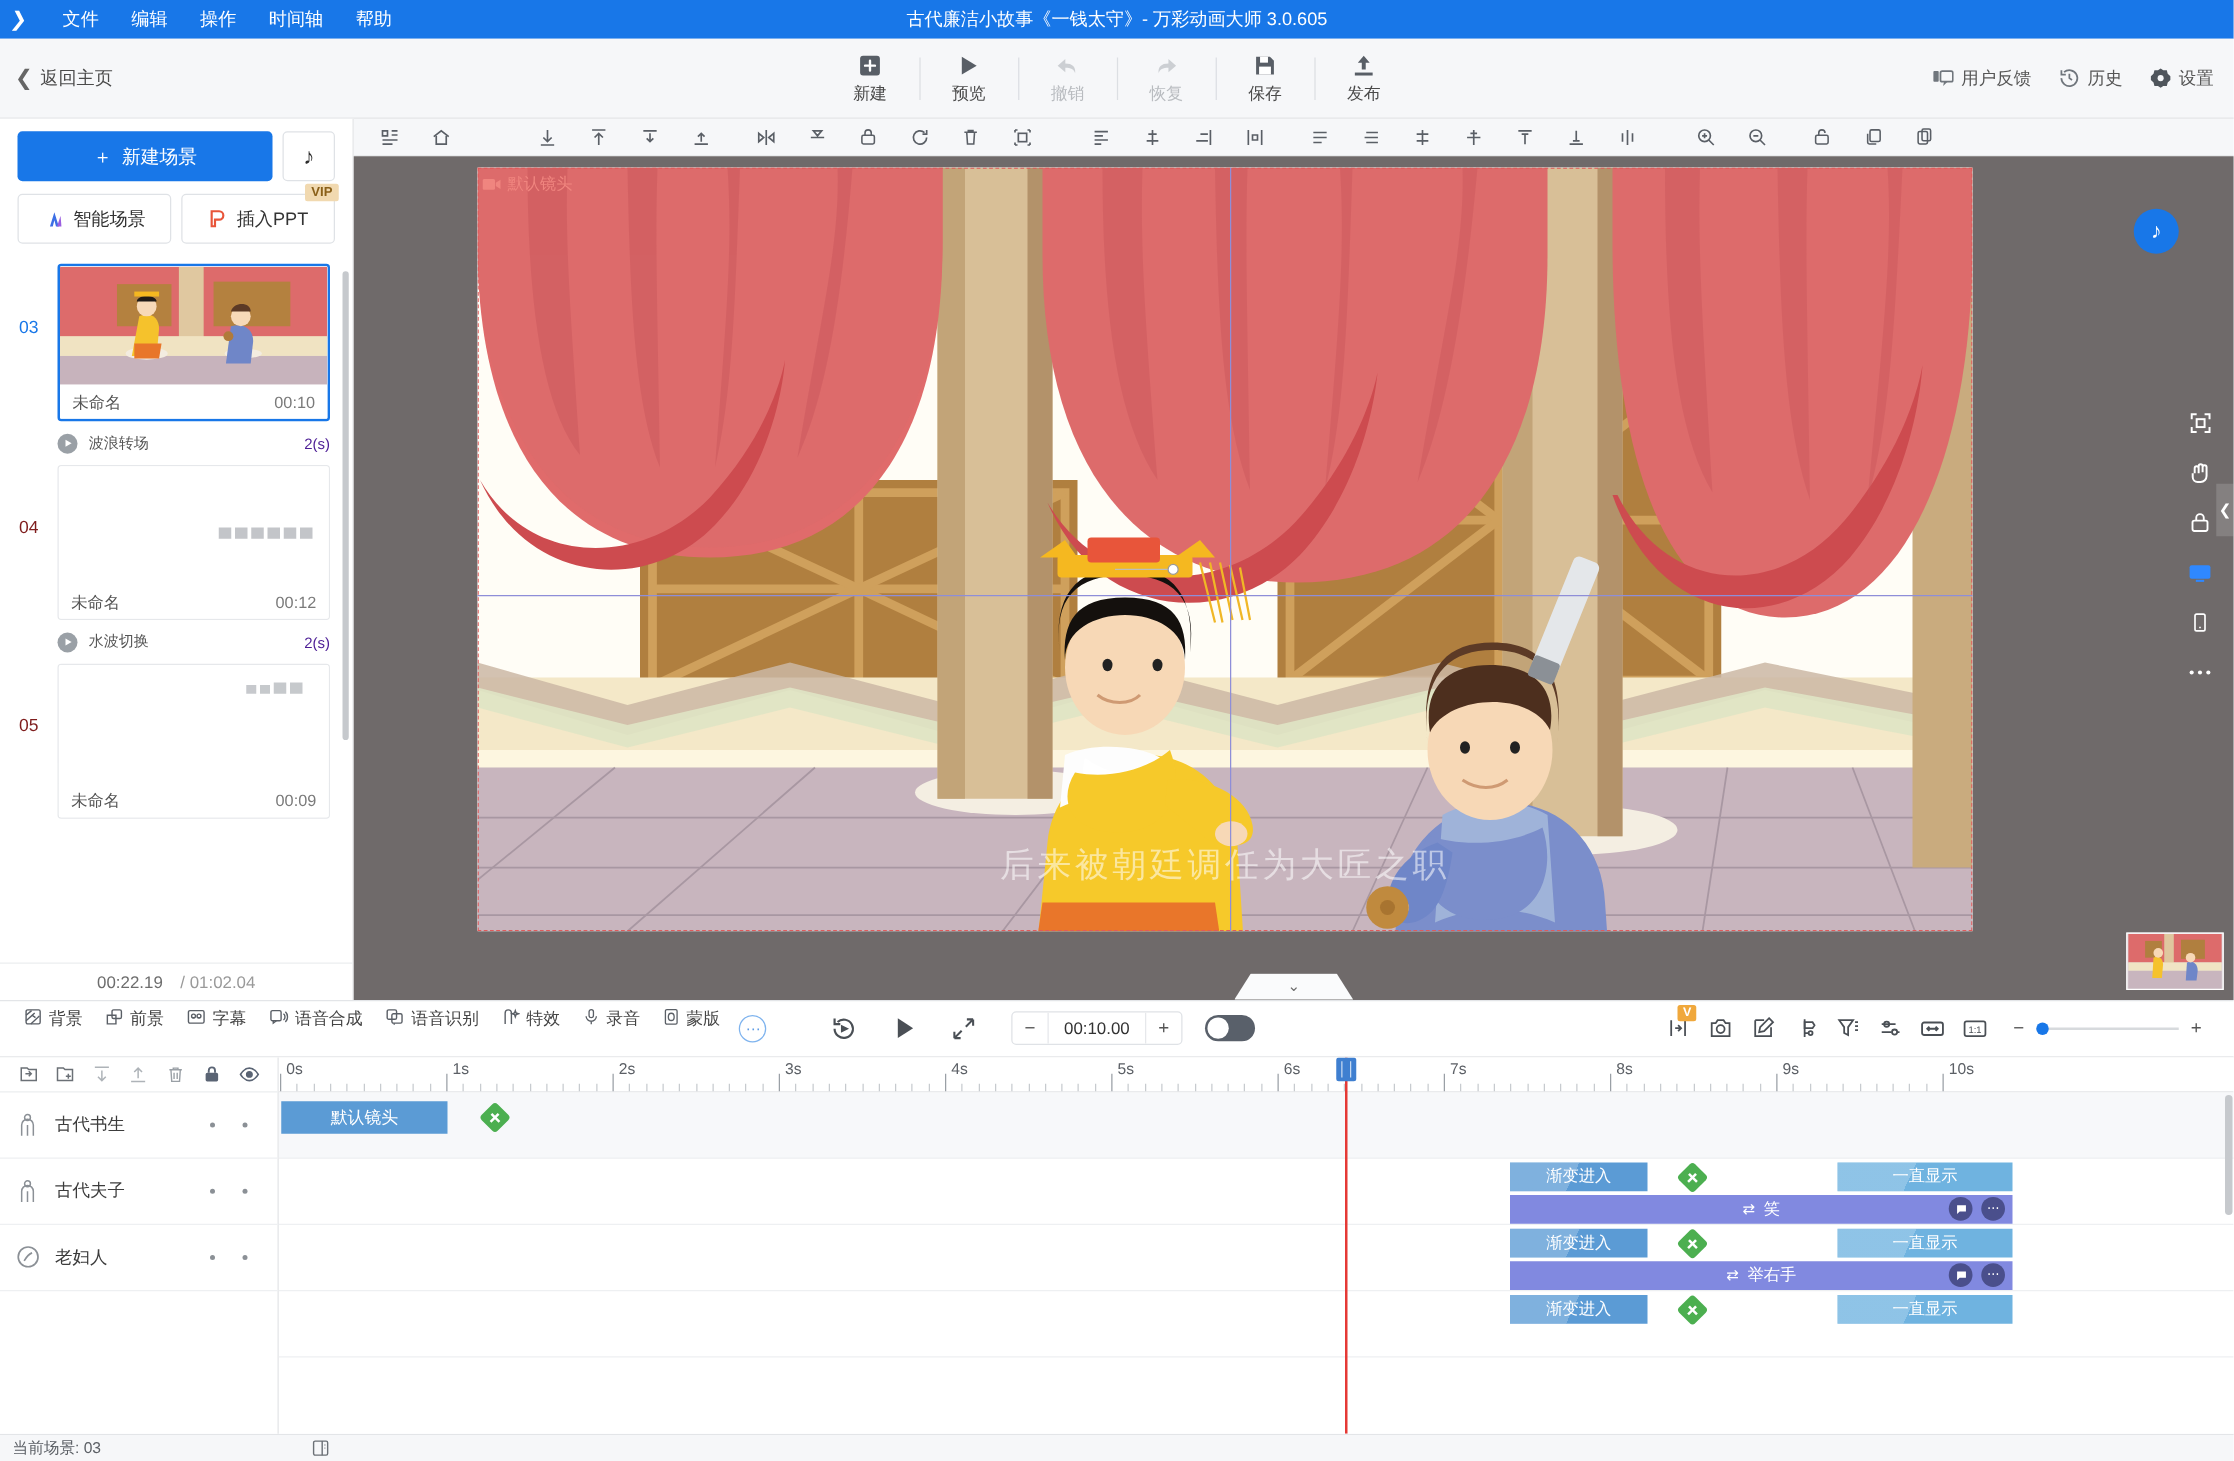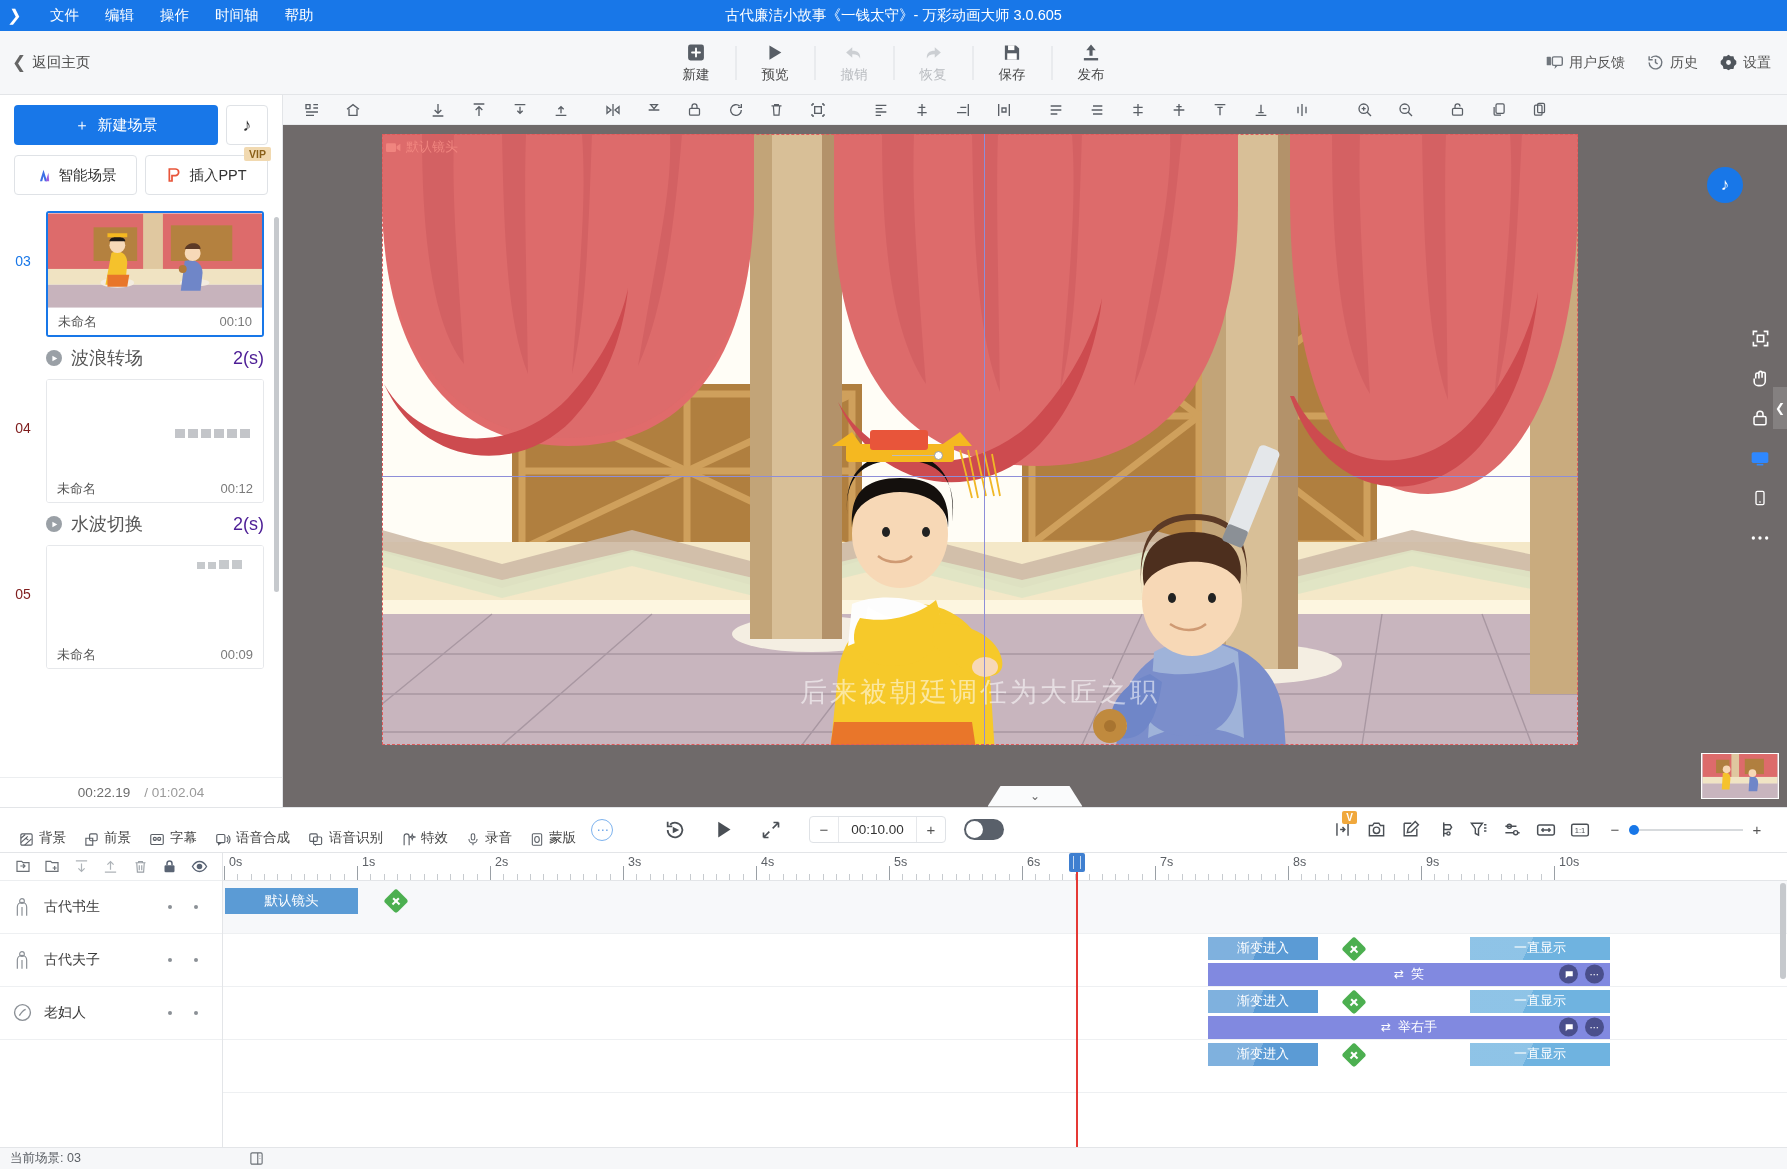--- a/index.html
+++ b/index.html
@@ -115,21 +115,21 @@
   }
   .scene-entry.active .scene-card { border: 2px solid #1877e8; }
   .scene-thumb { height: 95px; overflow: hidden; position: relative; background: #fff; }
   .scene-thumb.empty { background: #fff; }
   .scene-footer {
     height: 27px; display: flex; align-items: center; justify-content: space-between;
     padding: 0 10px; font-size: 13px; color: #555; background: #fff;
   }
   .scene-footer .dur { color: #7a7a7a; }
   .transition-row {
-    display: flex; align-items: center; gap: 9px; padding: 9px 18px 9px 46px; font-size: 18px; color: #555;
+    display: flex; align-items: center; gap: 9px; padding: 9px 18px 9px 46px; font-size: 12px; color: #555;
   }
   .trans-icon { width: 16px; height: 16px; border-radius: 50%; background: #9aa0a6; display: flex; align-items: center; justify-content: center; }
   .trans-icon svg { width: 7px; height: 7px; }
   .trans-dur { margin-left: auto; color: #4c1d95; }
   .scene-scrollbar {
     position: absolute; right: 3px; top: 22px; width: 5px; height: 375px;
     background: #c6c9cd; border-radius: 3px;
   }
   .scene-time-total {
     height: 30px; border-top: 1px solid #eceef0; display: flex; align-items: center;
@@ -205,21 +205,21 @@
     color: #6a6a6a; font-size: 12px; cursor: pointer; z-index: 45;
     clip-path: polygon(14% 0, 86% 0, 100% 100%, 0 100%);
   }
 
   
   .midbar {
     height: 46px; flex: 0 0 46px; background: #fff; border-top: 1px solid #e3e5e8;
     border-bottom: 1px solid #e3e5e8; display: flex; align-items: center; padding: 0 10px;
   }
   .mb-item {
-    display: flex; align-items: flex-end; gap: 5px; padding: 0 9px; height: 34px;
+    display: flex; align-items: flex-start; gap: 5px; padding: 0 9px; height: 34px;
     font-size: 13.5px; color: #444; cursor: pointer; border-radius: 3px;
   }
   .mb-more {
     width: 22px; height: 22px; border-radius: 50%; border: 1px solid #7eb3ee; color: #5e9ce6;
     display: flex; align-items: center; justify-content: center; font-size: 12px;
     cursor: pointer; margin-left: 6px; letter-spacing: -1px;
   }
   .mb-center { display: flex; align-items: center; gap: 0; margin-left: 38px; }
   .mb-ic {
     width: 48px; height: 34px; display: flex; align-items: center; justify-content: center;

